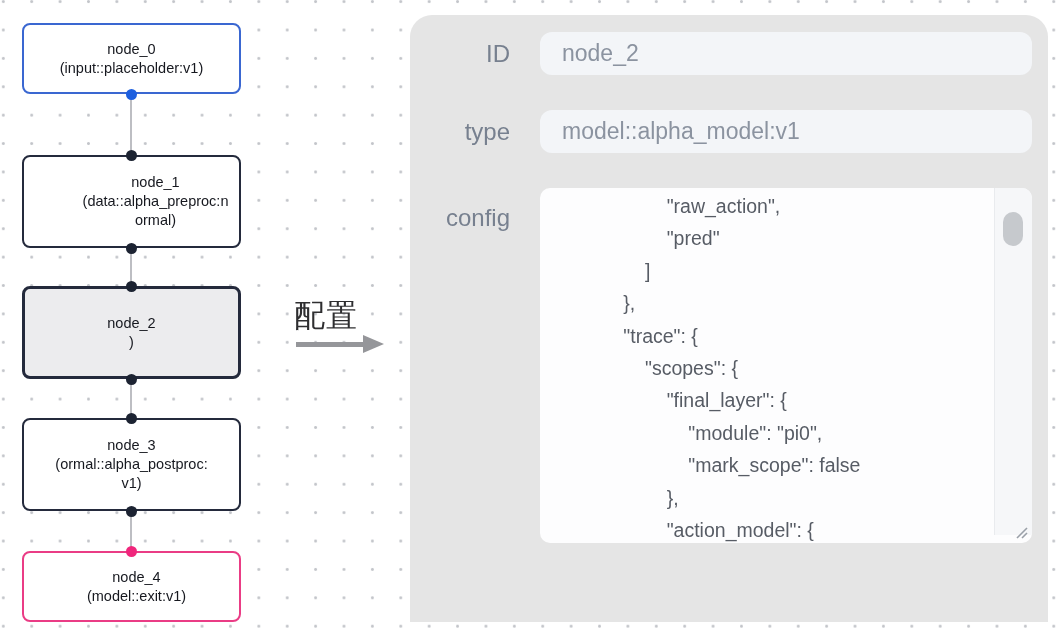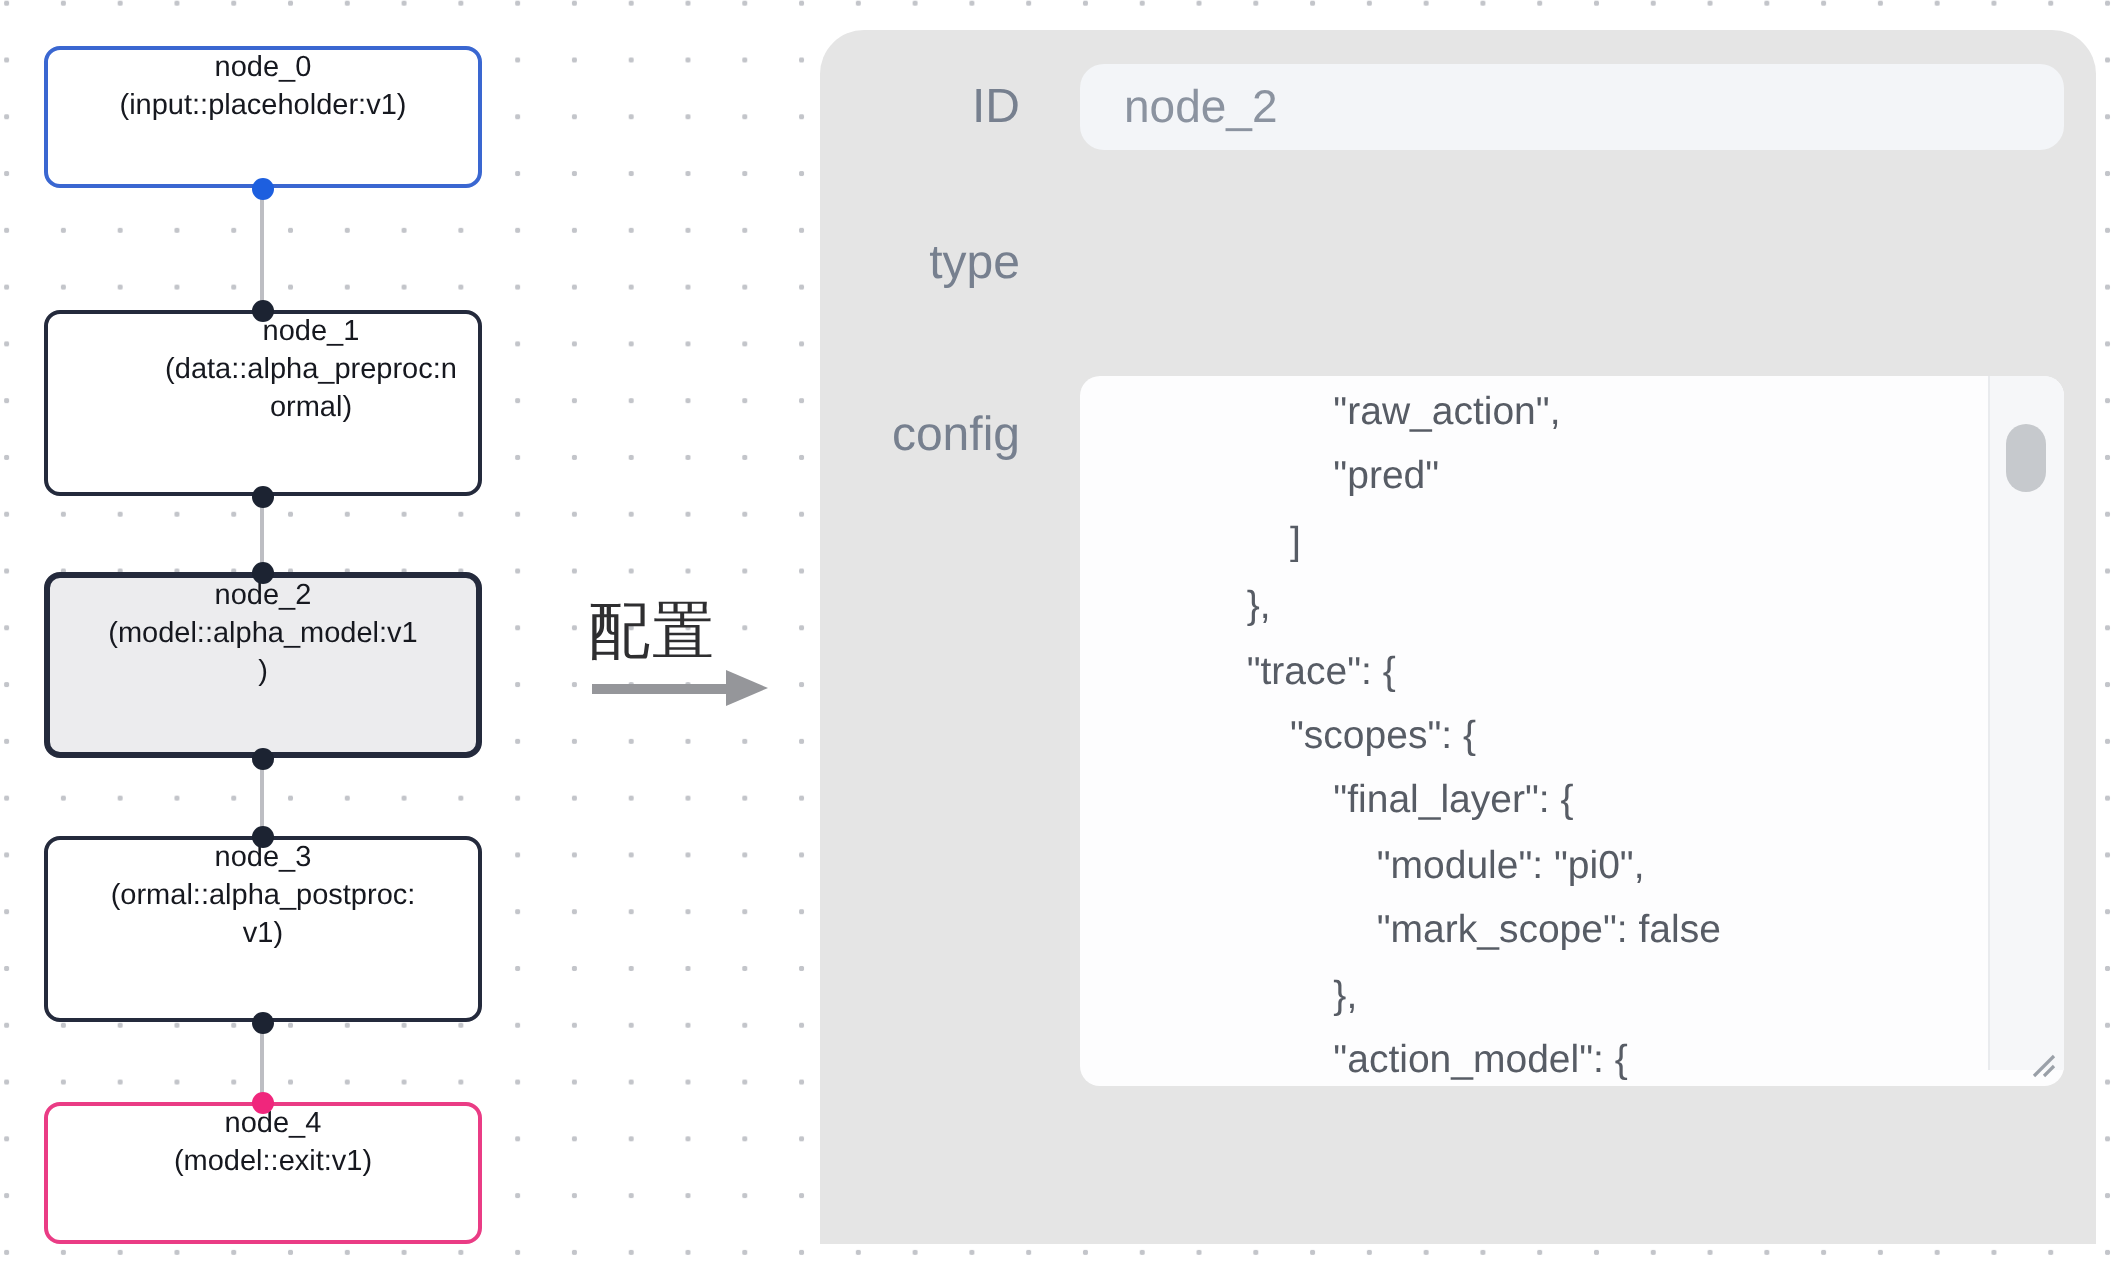--- a/index.html
+++ b/index.html
@@ -11,21 +11,21 @@
     background-size:28.4px 28.4px;
     background-position:-10.9px -12.6px;
     position:relative;
   }
   .stage{position:absolute;inset:0;}
 
   
   .node{
     position:absolute;left:22px;width:219px;box-sizing:border-box;
     background:#ffffff;border:2px solid #242a3c;border-radius:8px;
-    display:flex;flex-direction:column;align-items:center;
+    display:flex;flex-direction:column;justify-content:center;align-items:center;
     text-align:center;color:#16181f;font-size:14.5px;line-height:19px;font-weight:500;
   }
   .node.v-input{border-color:#3a67d1;}
   .node.v-selected{background:#ececee;border-width:3px;}
   .node.v-output{border-color:#ea3c85;}
   .edge{position:absolute;left:130px;width:2px;background:#bdbec3;}
   .port{position:absolute;width:11px;height:11px;border-radius:50%;background:#1c2332;}
   .port.p-blue{background:#1d5fdf;}
   .port.p-pink{background:#f0267c;}
 
@@ -89,21 +89,20 @@
       <div>node_0</div>
       <div>(input::placeholder:v1)</div>
     </div>
     <div class="node" style="top:155px;height:93px;padding-left:48px;">
       <div>node_1</div>
       <div>(data::alpha_preproc:n</div>
       <div>ormal)</div>
     </div>
     <div class="node v-selected" style="top:286px;height:93px;">
       <div>node_2</div>
-      <div>(model::alpha_model:v1</div>
       <div>)</div>
     </div>
     <div class="node" style="top:418px;height:93px;">
       <div>node_3</div>
       <div>(ormal::alpha_postproc:</div>
       <div>v1)</div>
     </div>
     <div class="node v-output" style="top:551px;height:71px;padding-left:10px;">
       <div>node_4</div>
       <div>(model::exit:v1)</div>
@@ -122,20 +121,21 @@
   <div class="cfg-label">配置</div>
   <div class="arrow-line"></div>
   <div class="arrow-head"></div>
 
   <div class="panel">
 
     <div class="f-label" style="top:17px;height:43px;line-height:43px;">ID</div>
     <input class="f-input" style="top: 17px;" value="node_2">
 
     <div class="f-label" style="top:95px;height:43px;line-height:43px;">type</div>
+    <input class="f-input" style="top: 95px;" value="model::alpha_model:v1">
 
     <div class="f-label" style="top:188px;height:30px;line-height:30px;">config</div>
 
     <div class="config-box">
       <pre>                "raw_action",
                 "pred"
             ]
         },
         "trace": {
             "scopes": {

